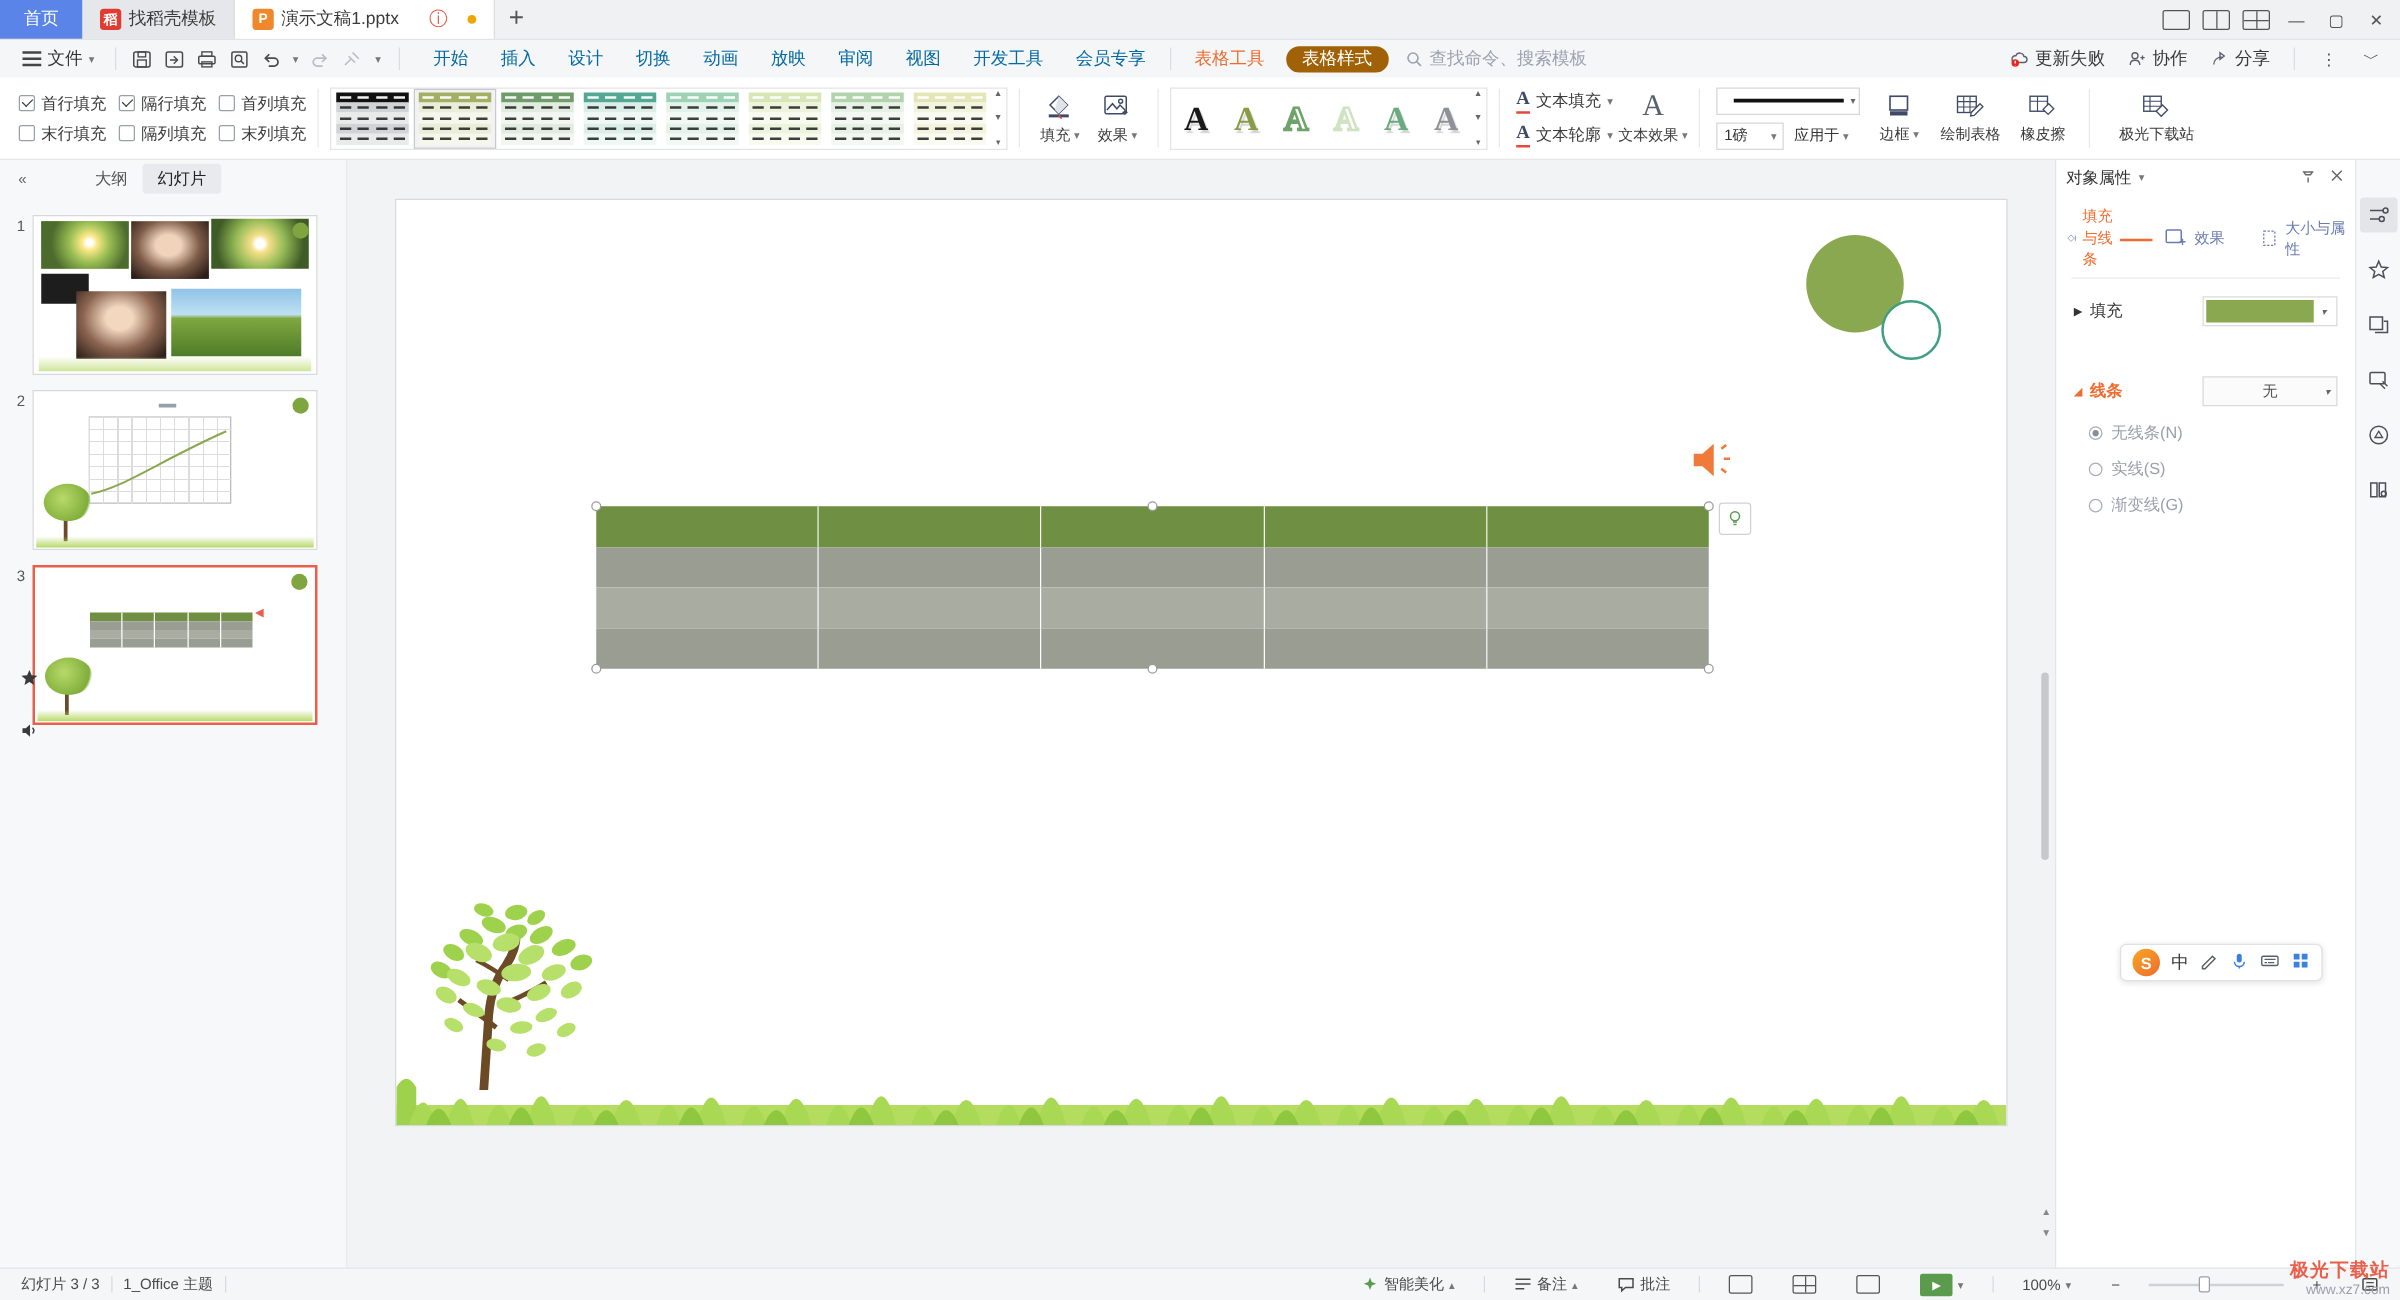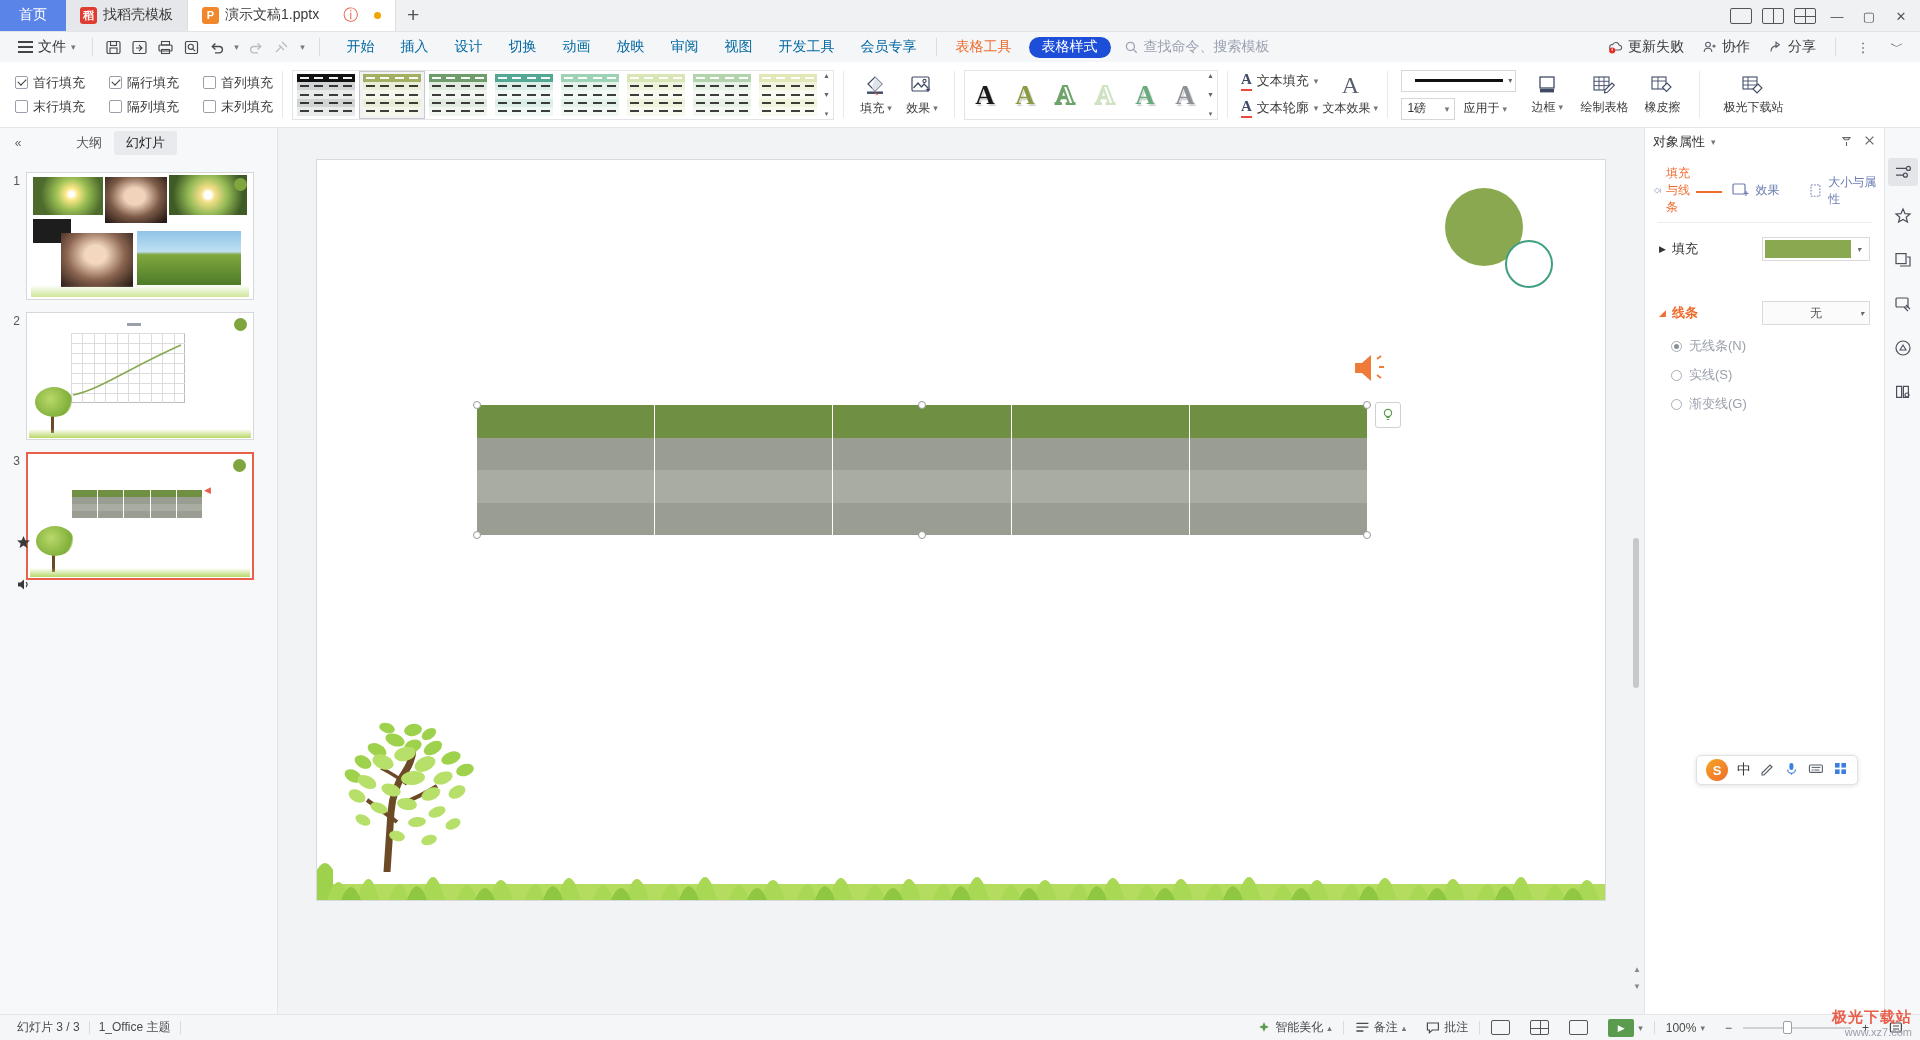--- a/index.html
+++ b/index.html
@@ -74,41 +74,41 @@
   .caret { font-size: 9px; color:#777; }
   .qicon {
     width: 26px; height: 24px; display:flex; align-items:center; justify-content:center;
     color: #4a4a4a;
   }
   .qsep { width:1px; height:18px; background:#dcdde0; margin:0 8px; }
   .mtabs { display:flex; align-items:center; gap: 0; margin-left: 6px; }
   .mtab { padding: 0 13px; height: 30px; display:flex; align-items:center; color:#0369a1; }
   .mtab.orange { color: #ef6c2e; }
   .mtab.pill {
-    background: #1d4ed8; color:#fff; height: 21px; border-radius: 11px;
+    background: #a16207; color:#fff; height: 21px; border-radius: 11px;
     padding: 0 13px; margin-left: 4px;
   }
   .searchbox { display:flex; align-items:center; gap:6px; margin-left: 14px; color:#9aa1b0; }
   .menubar-right {
     position:absolute; right: 8px; top:0; height:30px; display:flex; align-items:center; gap:4px;
   }
   .mr-item { display:flex; align-items:center; gap:4px; color:#3a3a3a; padding: 0 7px; }
 
   
   .ribbon {
     height: 66px; background: #fff; border-bottom: 1px solid #e4e5e8;
     display: flex; align-items: stretch; position: relative;
   }
   .rgroup { display:flex; align-items:center; padding: 0 7px; height:100%; }
   .rsep { width:1px; background:#e8e9ec; margin: 9px 2px; }
 
   
   .chkgrid {
     display: grid; grid-template-columns: repeat(3, auto); grid-auto-rows: 24px;
-    column-gap: 24px; padding-left: 8px; align-content:center;
+    column-gap: 10px; padding-left: 8px; align-content:center;
   }
   .chk { display:flex; align-items:center; gap: 5px; font-size: 13px; color:#3a3a3a; white-space:nowrap; }
   .chkbox {
     width: 13px; height: 13px; border: 1px solid #9aa0ab; border-radius: 2px; background:#fff;
     display:flex; align-items:center; justify-content:center; flex:none;
   }
   .chkbox.on::after {
     content:""; width: 7px; height: 4px; border-left: 1.6px solid #3a3a3a;
     border-bottom: 1.6px solid #3a3a3a; transform: rotate(-45deg) translate(1px,-1px);
   }
@@ -274,21 +274,21 @@
   .rail-ico.active { background:#e3e5e9; border-radius:3px; }
 
   
   .statusbar {
     position:absolute; left:0; right:0; bottom:0; height: 26px; background:#f5f6f8;
     border-top:1px solid #e4e5e8; display:flex; align-items:center; font-size:12px; color:#4a4a4a;
     padding: 0 8px;
   }
   .sb-item { padding: 0 9px; display:flex; align-items:center; gap:4px; }
   .sb-sep { width:1px; height:13px; background:#d9dadd; }
-  .sb-right { margin-left:auto; display:flex; align-items:center; gap: 2px; justify-content: space-between; }
+  .sb-right { margin-left:auto; display:flex; align-items:center; gap: 14px; justify-content: space-between; }
   .viewico { width:19px;height:15px;border:1.3px solid #555; border-radius:2px; position:relative; }
   .viewico.g::before{content:"";position:absolute;left:50%;top:0;bottom:0;width:1.3px;background:#555;}
   .viewico.g::after{content:"";position:absolute;left:0;right:0;top:50%;height:1.3px;background:#555;}
   .playbtn { width: 26px;height:18px;background:#5a9b4e;border-radius:2px;color:#fff;display:flex;align-items:center;justify-content:center;font-size:9px; }
   .zoomslider { width: 108px; height: 14px; position:relative; display:flex; align-items:center; }
   .zoomslider .track { position:absolute; left:0; right:0; height:2px; background:#cfd1d5; }
   .zoomslider .knob { position:absolute; left: 40px; width: 9px; height: 13px; background:#fff; border:1px solid #9a9fa8; border-radius:2px; }
 
   
   .imebar {

